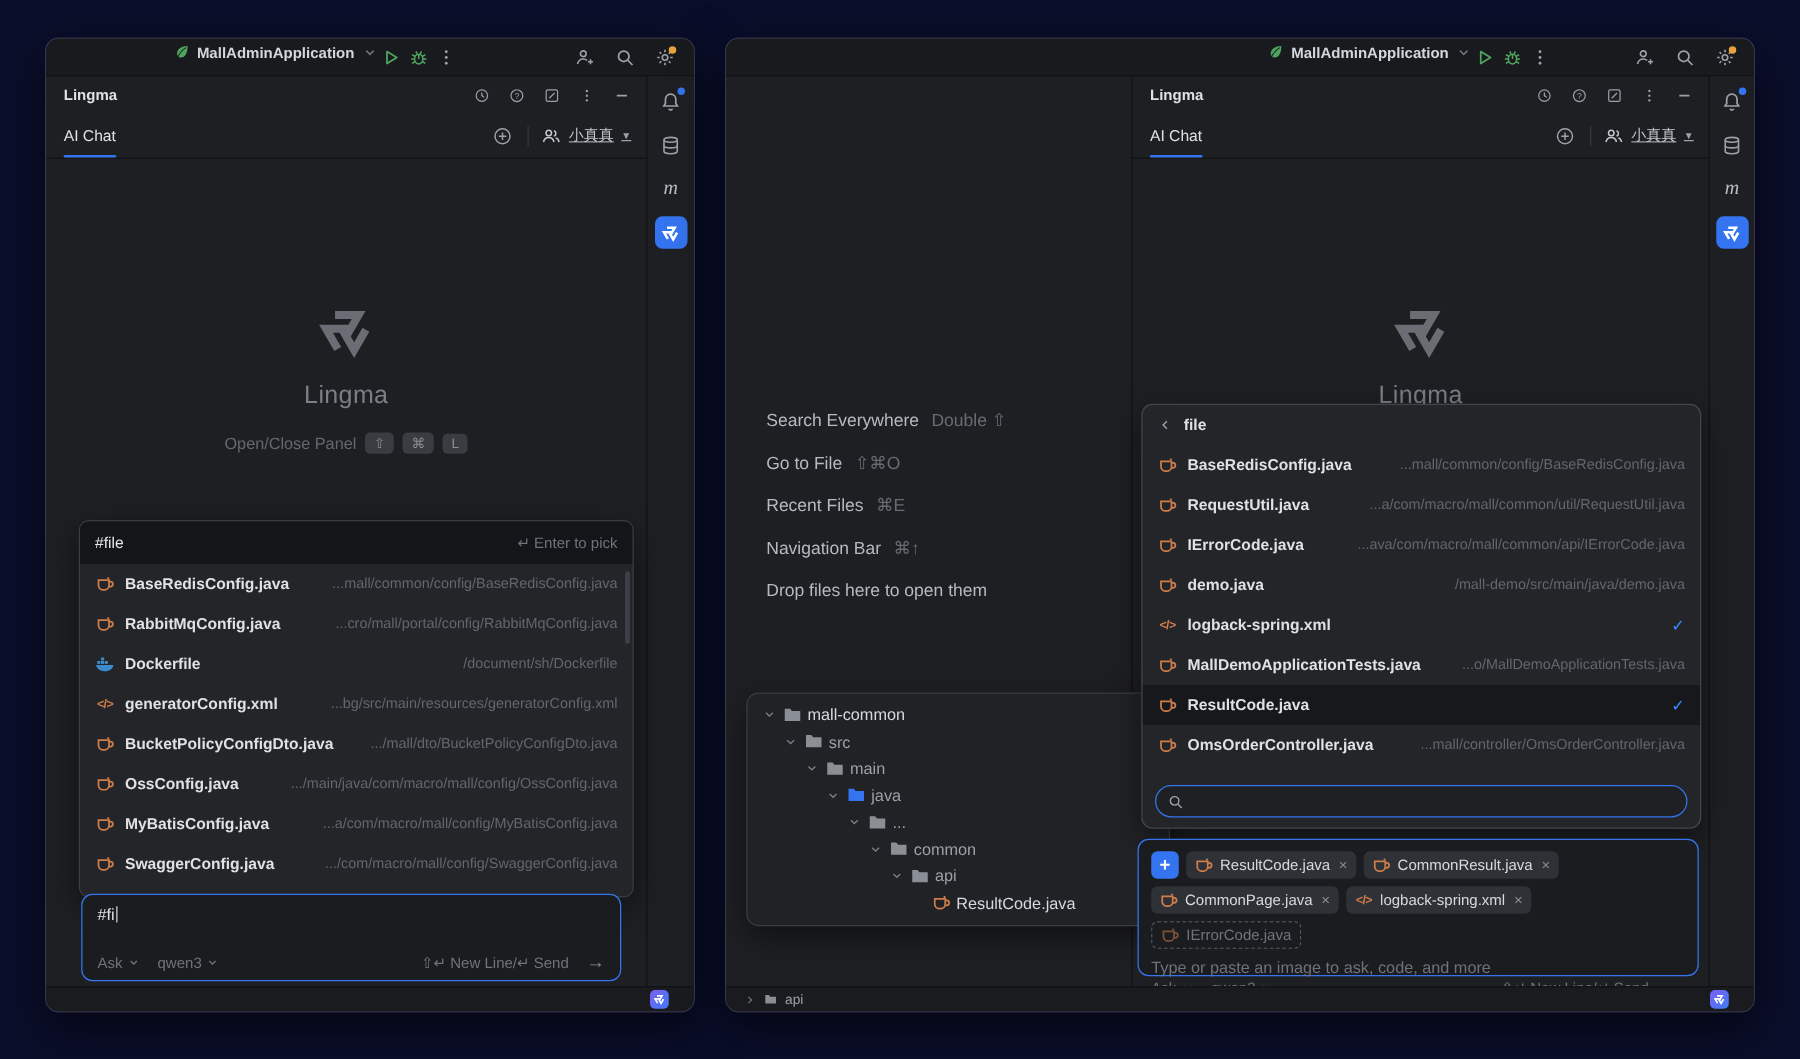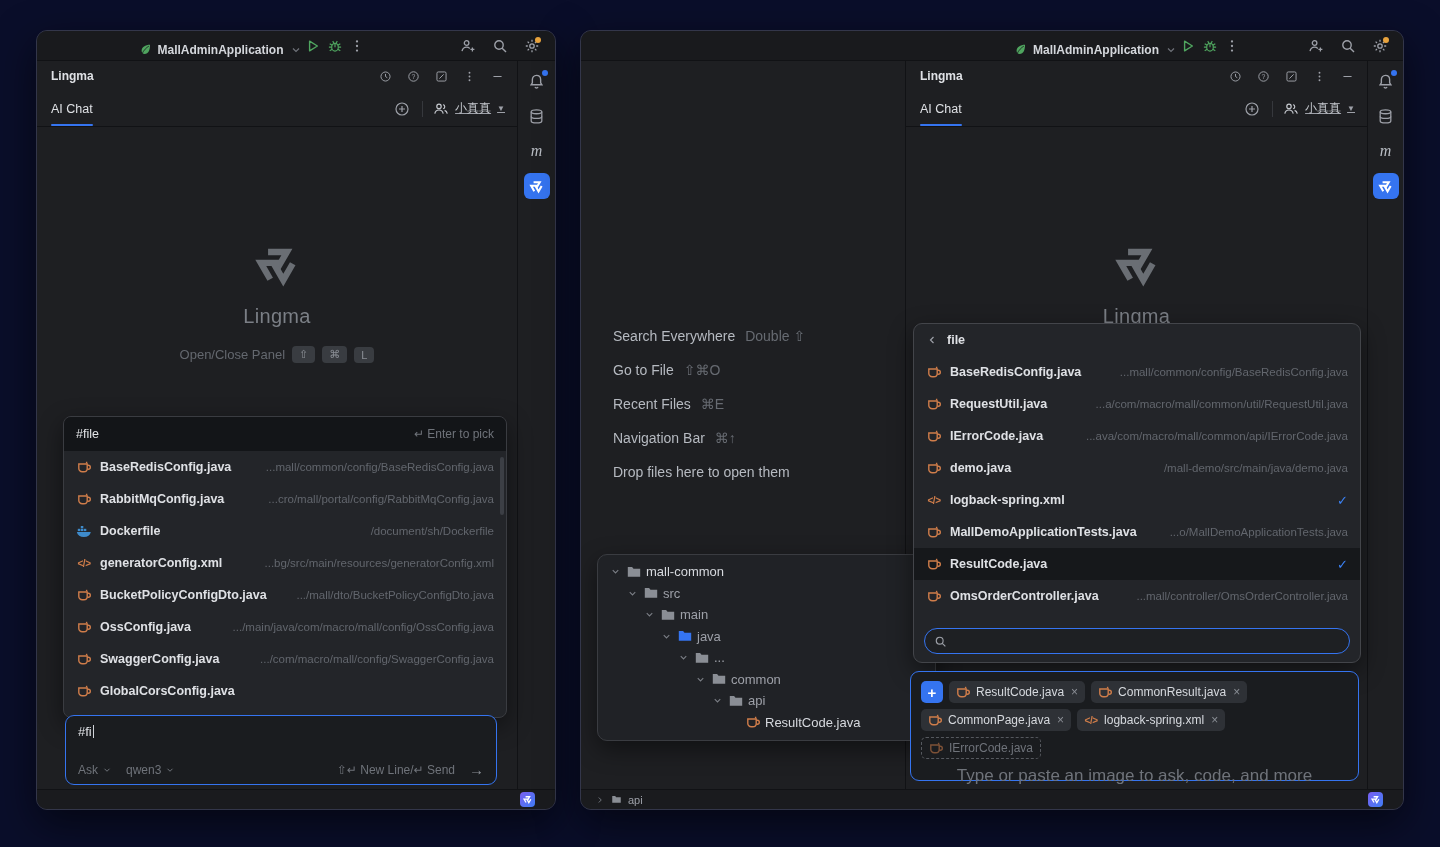--- a/index.html
+++ b/index.html
@@ -16,21 +16,21 @@
   #win-left{left:36px;top:30px;width:520px;height:780px;}
   #win-right{left:580px;top:30px;width:824px;height:780px;}
 
   .ic{width:16px;height:16px;display:inline-block;vertical-align:middle;flex:none;}
   .ic.small{width:13px;height:13px;}
   .ic.tiny{width:11px;height:11px;}
 
   
   .titlebar{height:30px;background:var(--titlebar);border-bottom:1px solid var(--line);
             display:flex;align-items:center;padding:0 12px;font-size:12px;color:#c9ccd2;}
-  .tb-center{flex:1;display:flex;align-items:flex-end;justify-content:center;}
+  .tb-center{flex:1;display:flex;align-items:flex-start;justify-content:center;}
   #win-right .tb-center{justify-content:flex-end;padding-right:62px;}
   .run-group{display:flex;align-items:center;gap:6px;cursor:default;}
   .run-name{font-weight:bold;color:#d4d7dc;}
   .leaf{color:var(--green);}
   .chev{color:var(--dim);width:12px;height:12px;}
   .tb-btn{display:inline-flex;align-items:center;justify-content:center;width:22px;height:22px;color:var(--mid);position:relative;}
   .tb-btn.green{color:var(--green);}
   .tb-right{display:flex;align-items:center;gap:10px;}
   .dot{position:absolute;width:6px;height:6px;border-radius:50%;top:2px;right:2px;}
   .dot.orange{background:#e8a33d;} .dot.blue{background:var(--blue);}
@@ -93,21 +93,21 @@
   .check{color:#3b82f6;font-size:13px;margin-left:6px;flex:none;}
   .ficon{color:var(--orange);display:inline-flex;width:16px;justify-content:center;flex:none;}
   .ficon.docker{color:#3e8bcb;}
   .xml-glyph{color:var(--orange);font-size:10px;font-weight:bold;letter-spacing:-.5px;}
 
   
   .prompt-box{position:absolute;left:28px;right:20px;bottom:4px;height:70px;background:#1a1c1f;
               border:1.6px solid var(--blue);border-radius:9px;padding:8px 12px 6px;display:flex;flex-direction:column;}
   .prompt-text{font-size:13px;color:var(--txt);flex:1;}
   .caret-bar{display:inline-block;width:1px;height:13px;background:#cfd2d7;vertical-align:-2px;margin-left:1px;}
-  .prompt-placeholder{font-size:17px;color:var(--dim);flex:1;text-align:center;}
+  .prompt-placeholder{font-size:13px;color:var(--dim);flex:1;}
   .prompt-controls{display:flex;align-items:center;gap:14px;font-size:12px;color:var(--dim);}
   .ctl{display:inline-flex;align-items:center;gap:4px;}
   .ctl .chev{width:10px;height:10px;}
   .send-hint{margin-left:auto;white-space:nowrap;}
   .send-arrow{font-size:15px;color:#8c9097;}
 
   
   .editor{width:325px;flex:none;position:relative;border-right:1px solid var(--line);}
   .shortcuts{position:absolute;left:32px;top:258px;}
   .sc-row{height:34px;display:flex;align-items:center;gap:10px;font-size:14px;}
@@ -442,20 +442,29 @@
                   <span class="fpath">‎.../mall/dto/BucketPolicyConfigDto.java‎</span>
                 </div>
                 <div class="frow">
                   <span class="ficon">
                     <svg class="ic " aria-hidden="true">
                       <use href="#i-java"></use>
                     </svg>
                   </span>
                   <span class="fname">OssConfig.java</span>
                   <span class="fpath">‎.../main/java/com/macro/mall/config/OssConfig.java‎</span>
+                </div>
+                <div class="frow">
+                  <span class="ficon">
+                    <svg class="ic " aria-hidden="true">
+                      <use href="#i-java"></use>
+                    </svg>
+                  </span>
+                  <span class="fname">MyBatisConfig.java</span>
+                  <span class="fpath">‎...a/com/macro/mall/config/MyBatisConfig.java‎</span>
                 </div>
                 <div class="frow">
                   <span class="ficon">
                     <svg class="ic " aria-hidden="true">
                       <use href="#i-java"></use>
                     </svg>
                   </span>
                   <span class="fname">SwaggerConfig.java</span>
                   <span class="fpath">‎.../com/macro/mall/config/SwaggerConfig.java‎</span>
                 </div>

